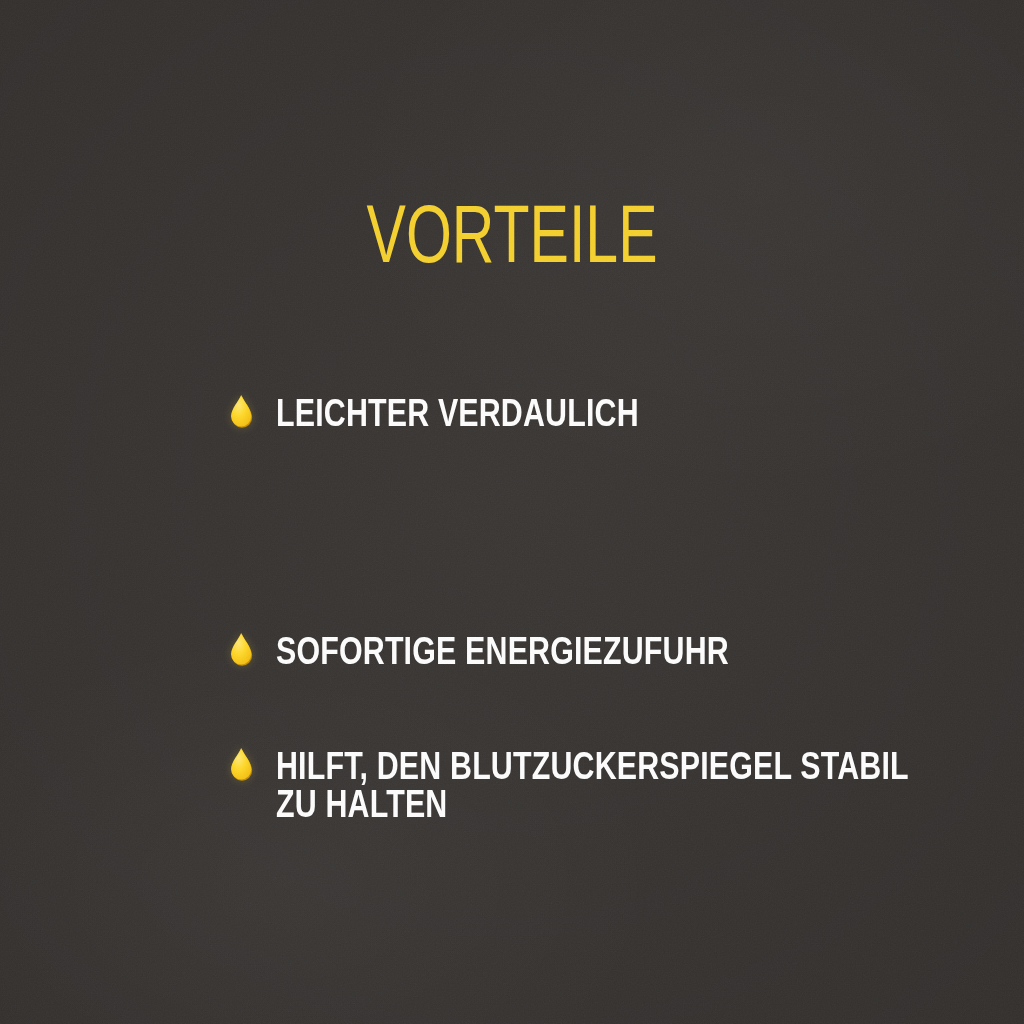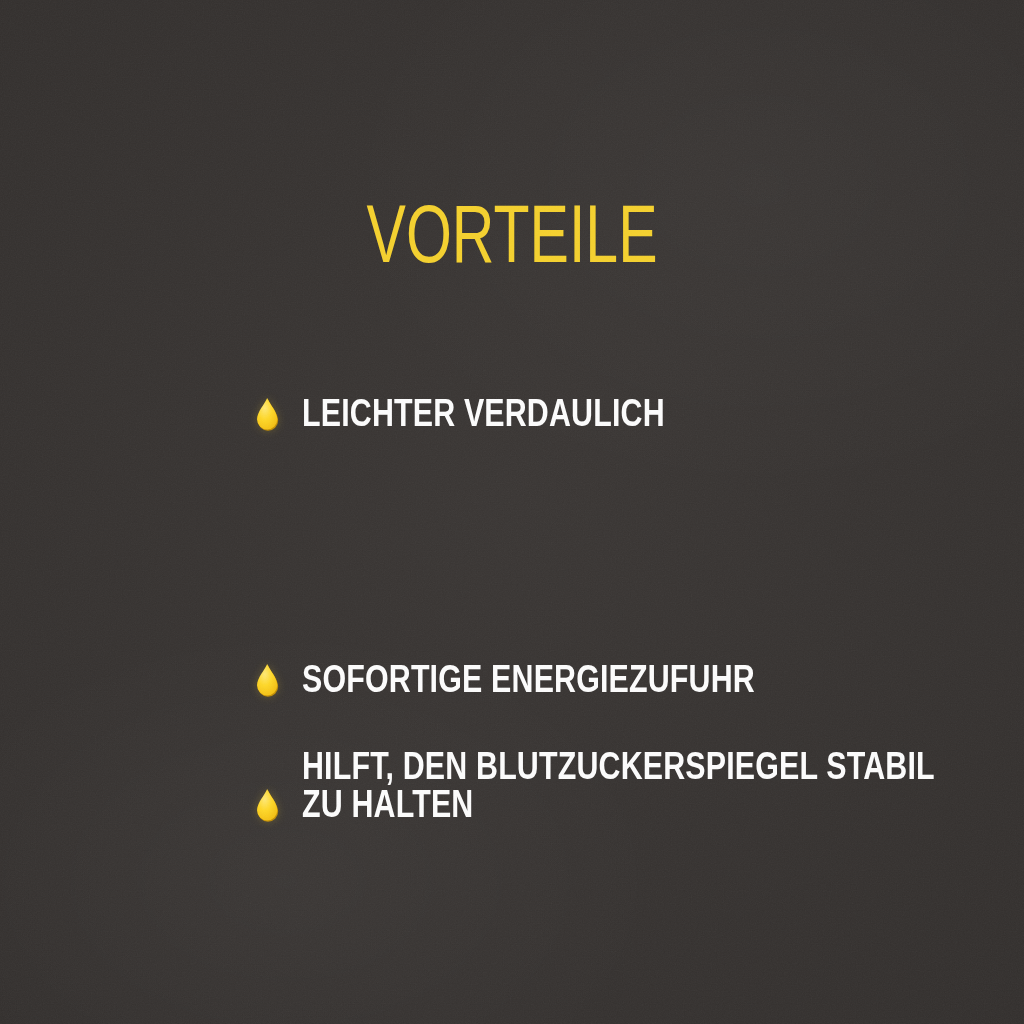--- a/index.html
+++ b/index.html
@@ -24,26 +24,26 @@
   }
   .title{
     display:inline-block;
     font-size:82px;line-height:82px;font-weight:400;
     color:#F5D12D;
     white-space:nowrap;
     transform:scaleX(0.72);
     transform-origin:center top;
   }
   .row{
-    position:absolute;left:256px;z-index:2;
-    display:flex;align-items:flex-end;
+    position:absolute;left:230px;z-index:2;
+    display:flex;align-items:flex-start;
   }
   .row-1{top:394px;}
   .row-2{top:491px;}
-  .row-3{top:632px;margin-top:28px;}
+  .row-3{top:632px;}
   .row-4{top:747px;}
   .drop{
     width:24px;height:34px;flex:0 0 auto;
     margin-top:1px;
     filter:drop-shadow(0 0 4px rgba(255,214,40,0.22));
   }
   .row-2 .drop{margin-top:12px;}
   .txt{
     margin-left:22px;
     transform:scaleX(0.80);

